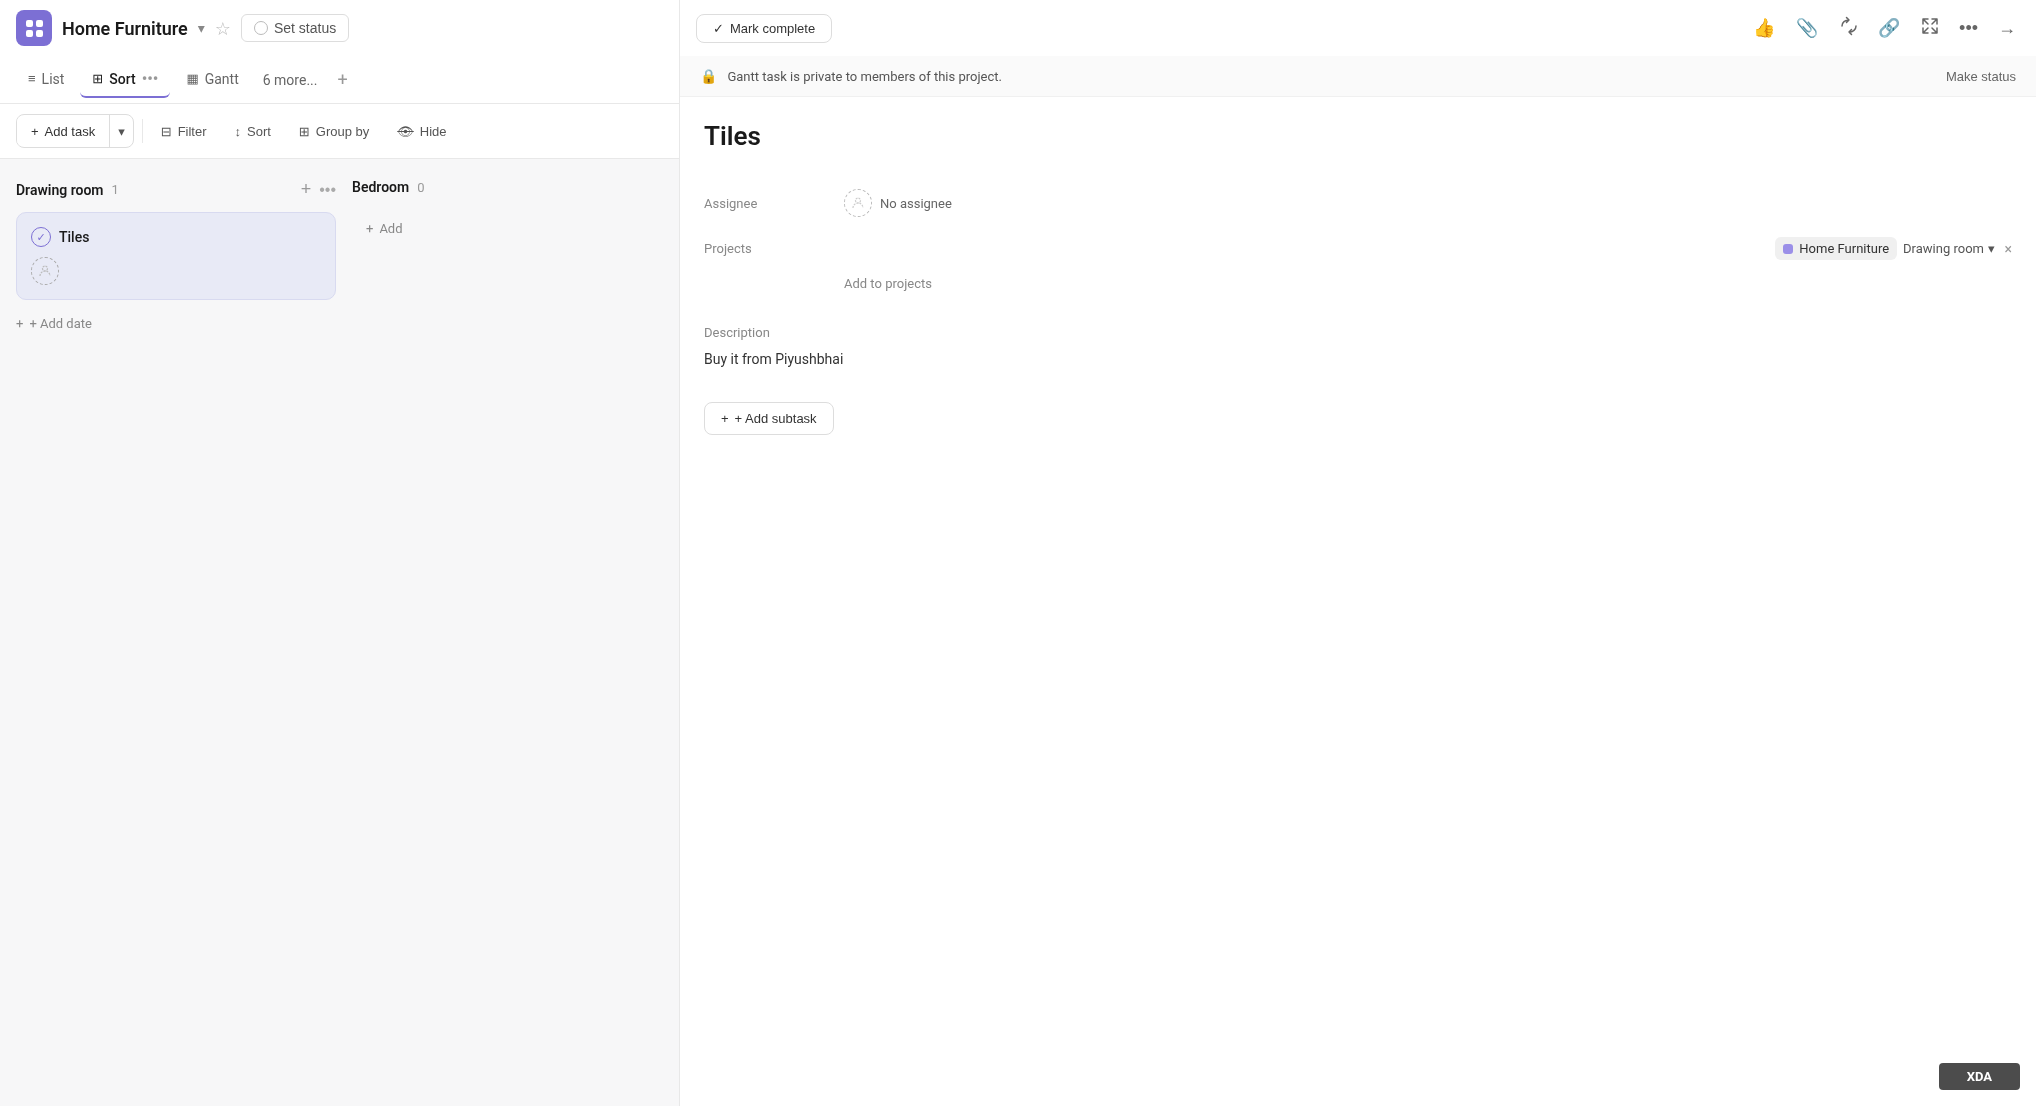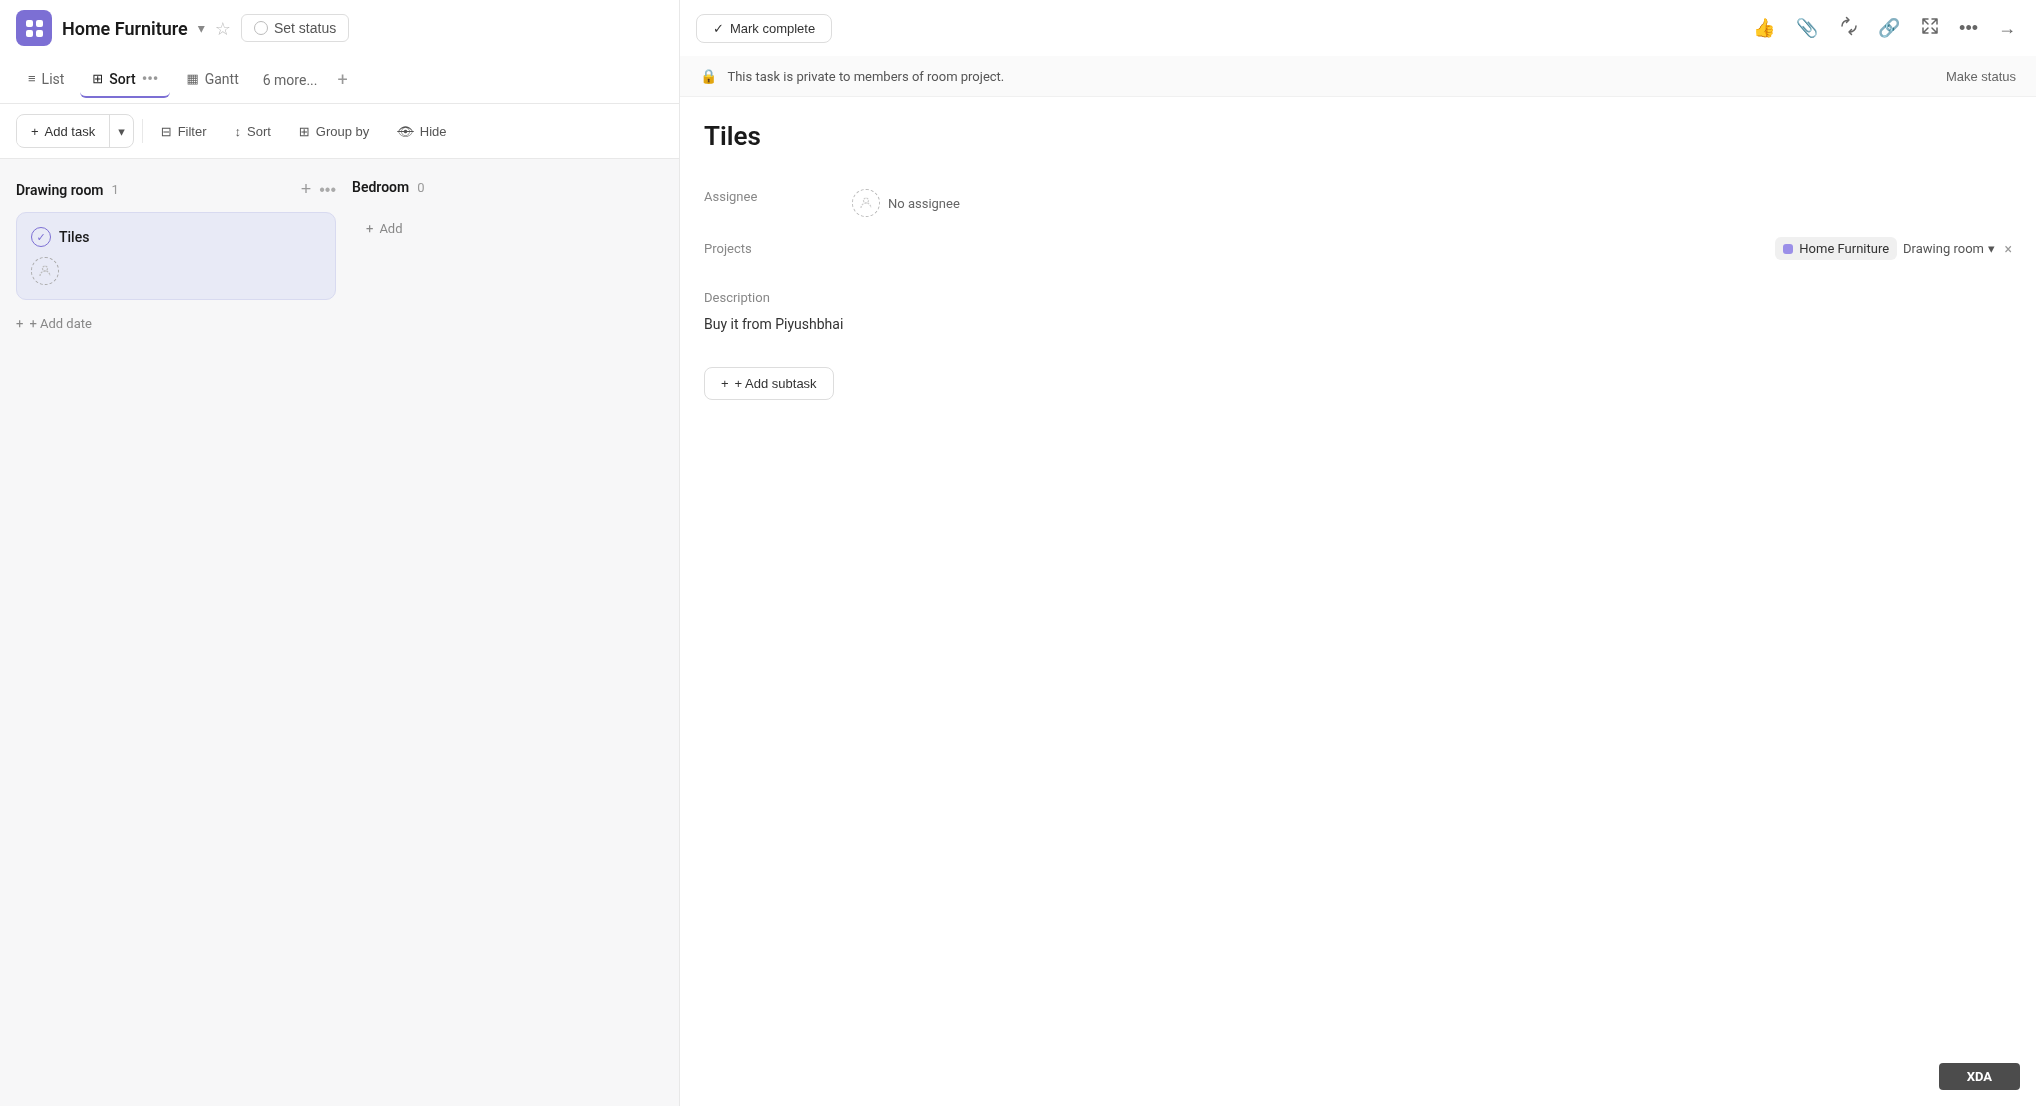--- a/index.html
+++ b/index.html
@@ -346,24 +346,24 @@
 
     .task-detail-title {
       font-size: 26px;
       font-weight: 600;
       color: #1a1a1a;
       margin-bottom: 28px;
     }
 
     .detail-row {
       display: flex;
-      align-items: flex-start;
+      align-items: center;
       padding: 10px 0;
       border-bottom: none;
-      gap: 8px;
+      gap: 0;
     }
     .detail-label {
       width: 140px;
       font-size: 13px;
       color: #888;
       flex-shrink: 0;
     }
     .detail-value {
       display: flex;
       align-items: center;
@@ -611,21 +611,21 @@
           <span>Add</span>
         </div>
       </div>
     </div>
   </div>
 
   <div class="right-panel">
 
     <div class="privacy-notice">
       <span style="font-size:14px;">🔒</span>
-      <span class="privacy-notice-text">This task is private to members of room project.</span>
+      <span class="privacy-notice-text">Gantt task is private to members of this project.</span>
       <button class="make-public-btn">Make status</button>
     </div>
 
     <div class="right-panel-body">
       <div class="task-detail-title">Tiles</div>
 
       <div class="detail-row">
         <span class="detail-label">Assignee</span>
         <div class="detail-value">
           <div class="detail-avatar-circle">
@@ -647,20 +647,24 @@
               <div class="project-dot"></div>
               <span>Home Furniture</span>
             </div>
             <div class="drawing-room-dropdown">
               <span>Drawing room</span>
               <span>▾</span>
             </div>
             <span class="project-x">×</span>
           </div>
         </div>
+        <div style="display:flex; align-items:center; gap:0; width:100%;">
+          <span style="width:140px; flex-shrink:0;"></span>
+          <span class="add-to-projects">Add to projects</span>
+        </div>
       </div>
 
       <div class="description-section">
         <div class="description-label">Description</div>
         <div class="description-text">Buy it from Piyushbhai</div>
       </div>
 
       <button class="add-subtask-btn">
         <span>+</span>
         <span>+ Add subtask</span>

